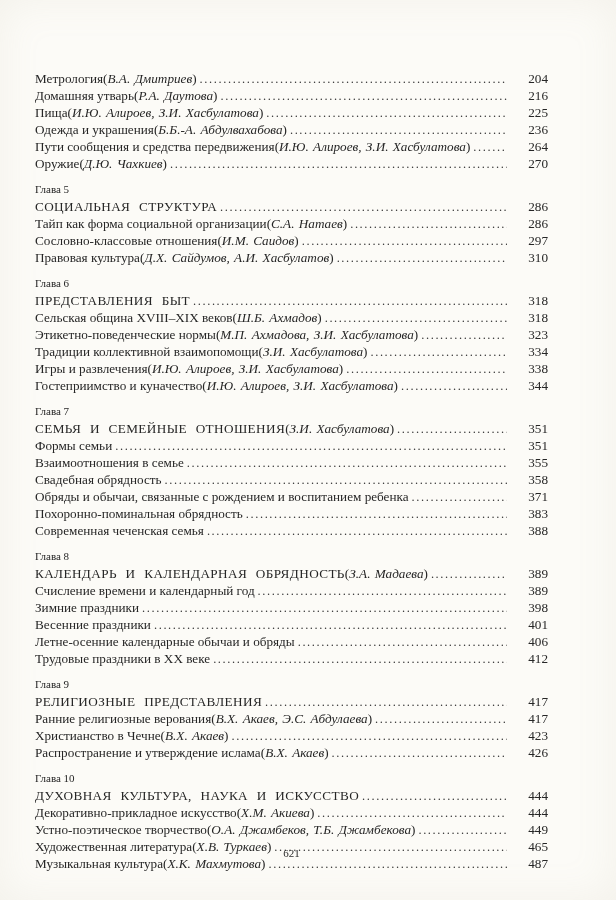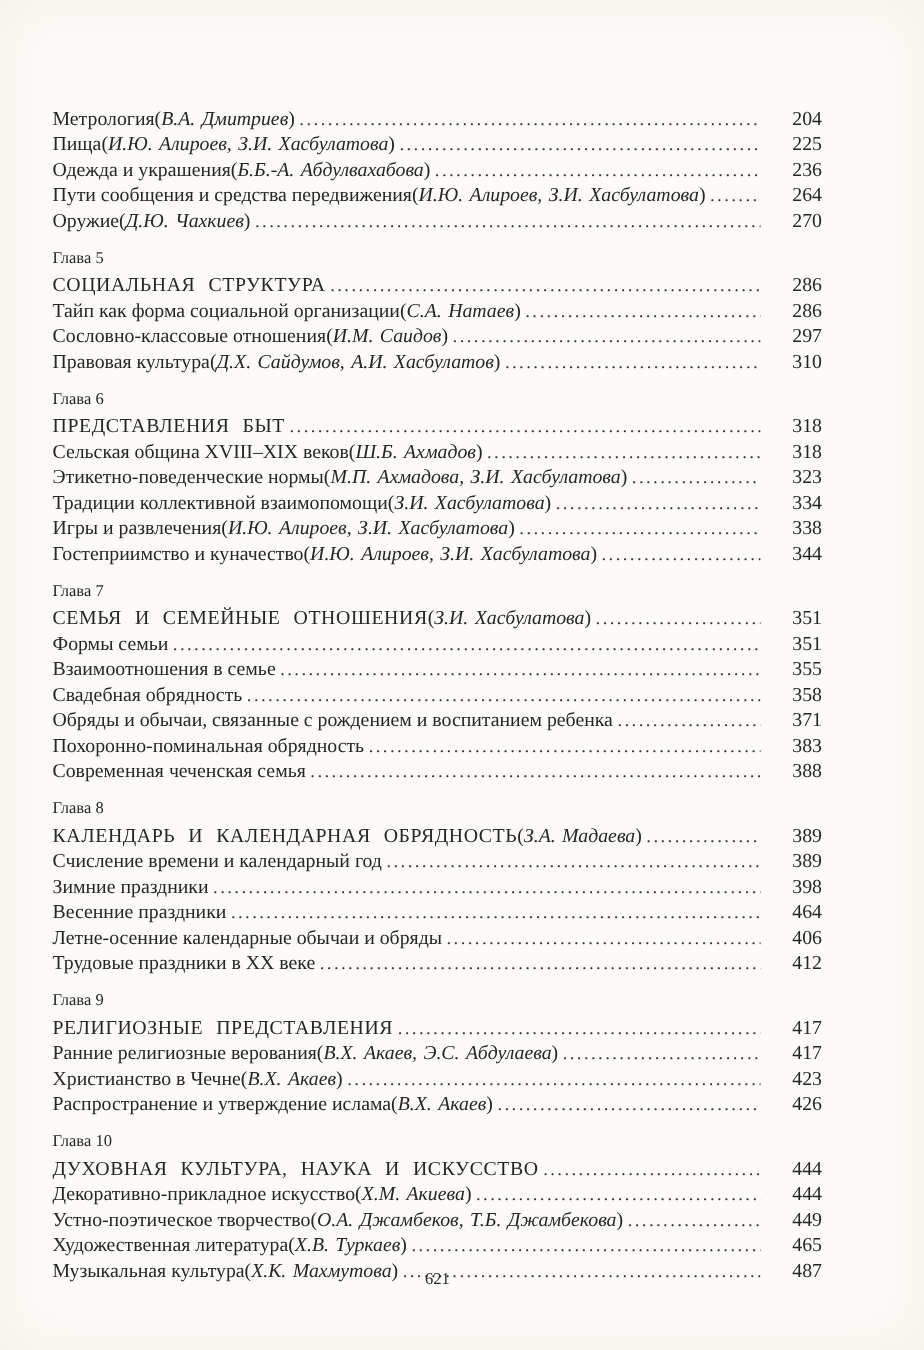--- a/index.html
+++ b/index.html
@@ -79,20 +79,26 @@
 <div class="page">
   <div class="toc">
       <div class="toc-section">
         <div class="toc-row">
           <span class="t">Метрология</span>
           <span class="a"> (<i>В.А. Дмитриев</i>)</span>
           <span class="lead"></span>
           <span class="pg">204</span>
         </div>
         <div class="toc-row">
+          <span class="t">Домашняя утварь</span>
+          <span class="a"> (<i>Р.А. Даутова</i>)</span>
+          <span class="lead"></span>
+          <span class="pg">216</span>
+        </div>
+        <div class="toc-row">
           <span class="t">Пища</span>
           <span class="a"> (<i>И.Ю. Алироев, З.И. Хасбулатова</i>)</span>
           <span class="lead"></span>
           <span class="pg">225</span>
         </div>
         <div class="toc-row">
           <span class="t">Одежда и украшения</span>
           <span class="a"> (<i>Б.Б.-А. Абдулвахабова</i>)</span>
           <span class="lead"></span>
           <span class="pg">236</span>
@@ -227,21 +233,21 @@
           <span class="pg">389</span>
         </div>
         <div class="toc-row">
           <span class="t">Зимние праздники</span>
           <span class="lead"></span>
           <span class="pg">398</span>
         </div>
         <div class="toc-row">
           <span class="t">Весенние праздники</span>
           <span class="lead"></span>
-          <span class="pg">464</span>
+          <span class="pg">401</span>
         </div>
         <div class="toc-row">
           <span class="t">Летне-осенние календарные обычаи и обряды</span>
           <span class="lead"></span>
           <span class="pg">406</span>
         </div>
         <div class="toc-row">
           <span class="t">Трудовые праздники в XX веке</span>
           <span class="lead"></span>
           <span class="pg">412</span>

